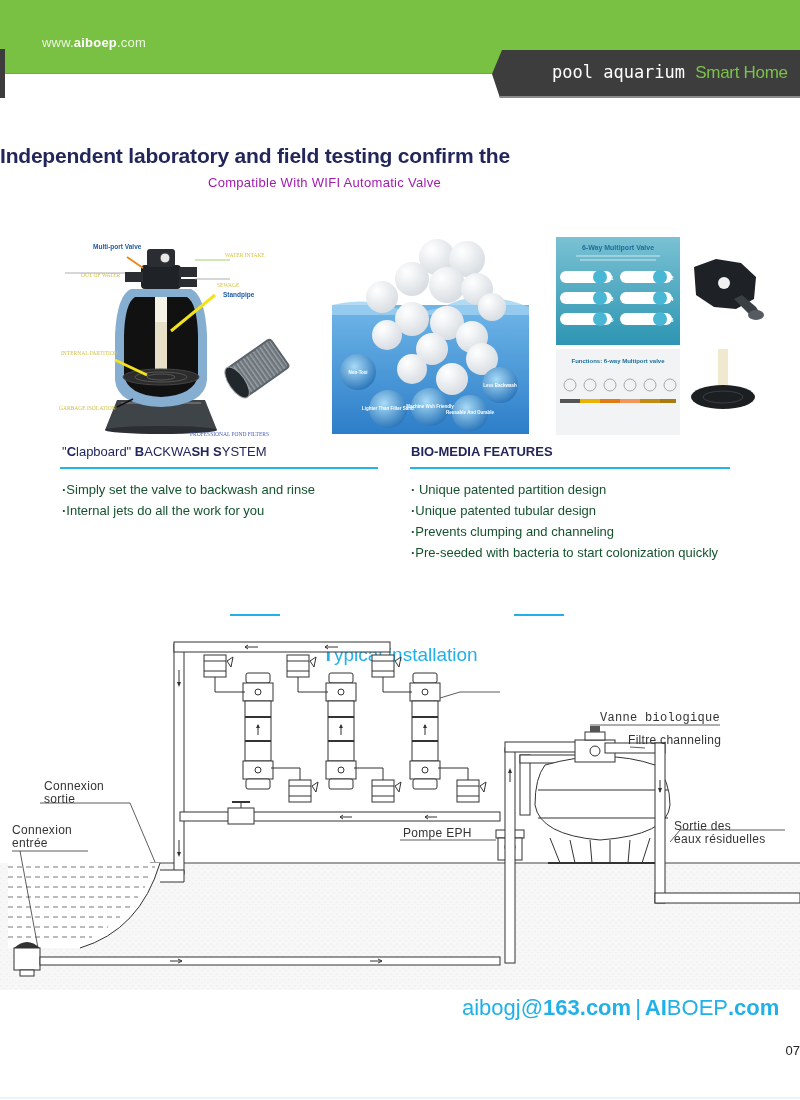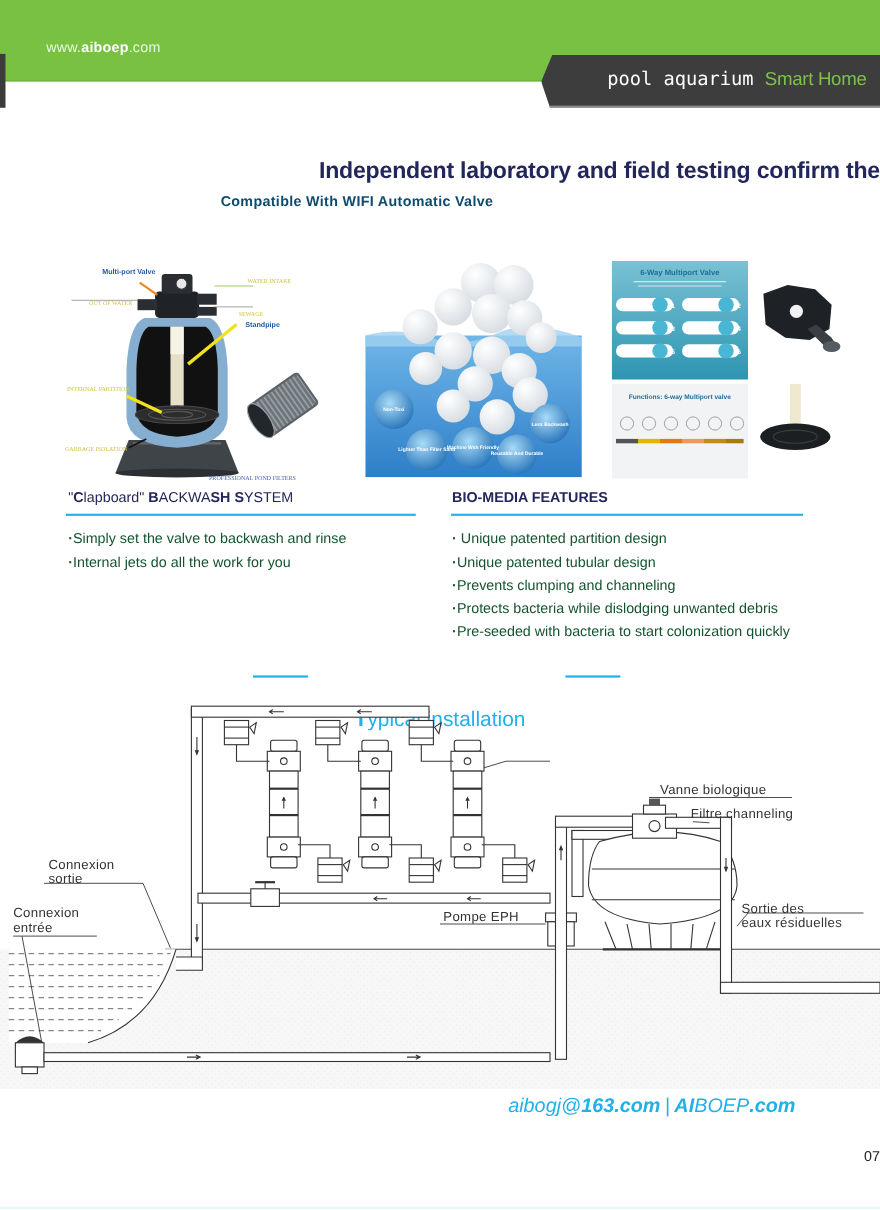--- a/index.html
+++ b/index.html
@@ -10,22 +10,22 @@
   .top-band { position: absolute; left: 0; top: 0; width: 800px; height: 74px; background: #79c143; border-bottom: 1px solid #6ab135; }
   .left-tab { position: absolute; left: 0; top: 49px; width: 5px; height: 49px; background: #3c3c3c; }
   .site-url { position: absolute; left: 42px; top: 35px; font-size: 13px; color: #e9f7dd; letter-spacing: 0.2px; }
   .site-url b { font-weight: 700; color: #ffffff; }
   .brand-tab { position: absolute; left: 492px; top: 50px; width: 308px; height: 48px; background: #3d3d3d;
     clip-path: polygon(10px 0, 100% 0, 100% 100%, 8px 100%, 0 50%); border-bottom: 2px solid #8a8a8a; }
   .brand-text { position: absolute; left: 552px; top: 62px; font-family: "DejaVu Sans Mono", monospace; font-size: 17px; color: #ffffff; white-space: nowrap; }
   .brand-text .smart { font-family: "Liberation Sans", sans-serif; color: #7cc24a; font-size: 17px; letter-spacing: -0.3px; }
 
   
-  .main-title { position: absolute; left: 0; top: 144px; width: 800px; text-align: right; font-size: 21px; font-weight: 700; color: #23265a; letter-spacing: -0.2px; }
-  .sub-title { position: absolute; left: 0; top: 175px; width: 649px; text-align: center; font-size: 13px; color: #0c4a6e; letter-spacing: 0.3px; font-weight: bold; }
+  .main-title { position: absolute; left: 0; top: 144px; width: 800px; text-align: left; font-size: 21px; font-weight: 700; color: #23265a; letter-spacing: -0.2px; }
+  .sub-title { position: absolute; left: 0; top: 175px; width: 649px; text-align: center; font-size: 13px; color: #a21caf; letter-spacing: 0.3px; }
 
   
   .img-box { position: absolute; overflow: hidden; }
   .img1 { left: 55px; top: 235px; width: 250px; height: 205px; }
   .img2 { left: 332px; top: 237px; width: 197px; height: 197px; }
   .img3 { left: 556px; top: 237px; width: 224px; height: 200px; }
 
   
   .feat-head { position: absolute; font-size: 13px; font-weight: 700; color: #23265a; }
   .feat-head .thin { font-weight: 400; }
@@ -36,21 +36,21 @@
   
   .inst-title { position: absolute; left: 0; top: 603px; width: 800px; text-align: center; font-size: 19px; color: #21b1e8; margin-top: 41px; }
   .inst-title b { font-weight: 700; }
   .inst-line { position: absolute; top: 614px; height: 2px; width: 50px; background: #21b1e8; }
 
   
   .diagram { position: absolute; left: 0; top: 630px; width: 800px; height: 360px; }
   .diag-label { position: absolute; font-size: 12px; color: #333; line-height: 13px; letter-spacing: 0.3px; white-space: nowrap; }
 
   
-  .contact { position: absolute; left: 462px; top: 995px; font-size: 18px; color: #21b1e8; white-space: nowrap; font-style: italic; }
+  .contact { position: absolute; left: 462px; top: 995px; font-size: 22px; color: #21b1e8; white-space: nowrap; }
   .contact b { font-weight: 700; }
   .contact .sep { color: #21b1e8; margin: 0 4px; }
   .page-num { position: absolute; left: 0; top: 1043px; width: 800px; text-align: right; font-size: 13px; color: #222; }
   .bottom-line { position: absolute; left: 0; top: 1097px; width: 800px; height: 2px; background: #e6f7fb; }
 </style>
 </head>
 <body>
 
 <div class="top-band"></div>
 <div class="left-tab"></div>
@@ -239,21 +239,20 @@
   <li>Simply set the valve to backwash and rinse</li>
   <li>Internal jets do all the work for you</li>
 </ul>
 
 <div class="feat-head" style="left:411px; top:444px;">BIO-MEDIA FEATURES</div>
 <div class="feat-rule" style="left:410px; top:467px; width:320px;"></div>
 <ul class="feat-list" style="left:411px; top:479px;">
   <li> Unique patented partition design</li>
   <li>Unique patented tubular design</li>
   <li>Prevents clumping and channeling</li>
-  <li>Protects bacteria while dislodging unwanted debris</li>
   <li>Pre-seeded with bacteria to start colonization quickly</li>
 </ul>
 
 <div class="inst-line" style="left:230px;"></div>
 <div class="inst-title"><b>T</b><span>ypical installation</span></div>
 <div class="inst-line" style="left:514px;"></div>
 
 <div class="diagram">
   <svg width="800" height="360" viewBox="0 0 800 360">
     <defs>
@@ -384,20 +383,20 @@
     <path d="M130 173 L155 232" stroke="#333" stroke-width="0.8" fill="none"></path>
     <line x1="12" y1="221" x2="88" y2="221" stroke="#333" stroke-width="0.8"></line>
     <path d="M20 221 L38 318" stroke="#333" stroke-width="0.8" fill="none"></path>
     <line x1="590" y1="95" x2="720" y2="95" stroke="#333" stroke-width="0.8"></line>
     <path d="M630 117 L645 118" stroke="#333" stroke-width="0.8"></path>
     <path d="M670 212 L680 200 L785 200" stroke="#333" stroke-width="0.8" fill="none"></path>
   </svg>
   <div class="diag-label" style="left:44px; top:150px;"><span>Connexion</span><br><span>sortie</span></div>
   <div class="diag-label" style="left:12px; top:194px;"><span>Connexion</span><br><span>entrée</span></div>
   <div class="diag-label" style="left:403px; top:197px;">Pompe EPH</div>
-  <div class="diag-label" style="left:600px; top:82px;">Vanne biologique</div>
+  <div class="diag-label" style="left:600px; top:82px;font-family:Liberation Mono, monospace;">Vanne biologique</div>
   <div class="diag-label" style="left:628px; top:104px;">Filtre channeling</div>
   <div class="diag-label" style="left:674px; top:190px;"><span>Sortie des</span><br><span>eaux résiduelles</span></div>
 </div>
 
 <div class="contact"><span><span>aibogj@</span><b>163.com</b></span><span class="sep">|</span><span><b>AI</b><span>BOEP</span><b>.com</b></span></div>
 <div class="page-num">07</div>
 <div class="bottom-line"></div>
 
 </body></html>

